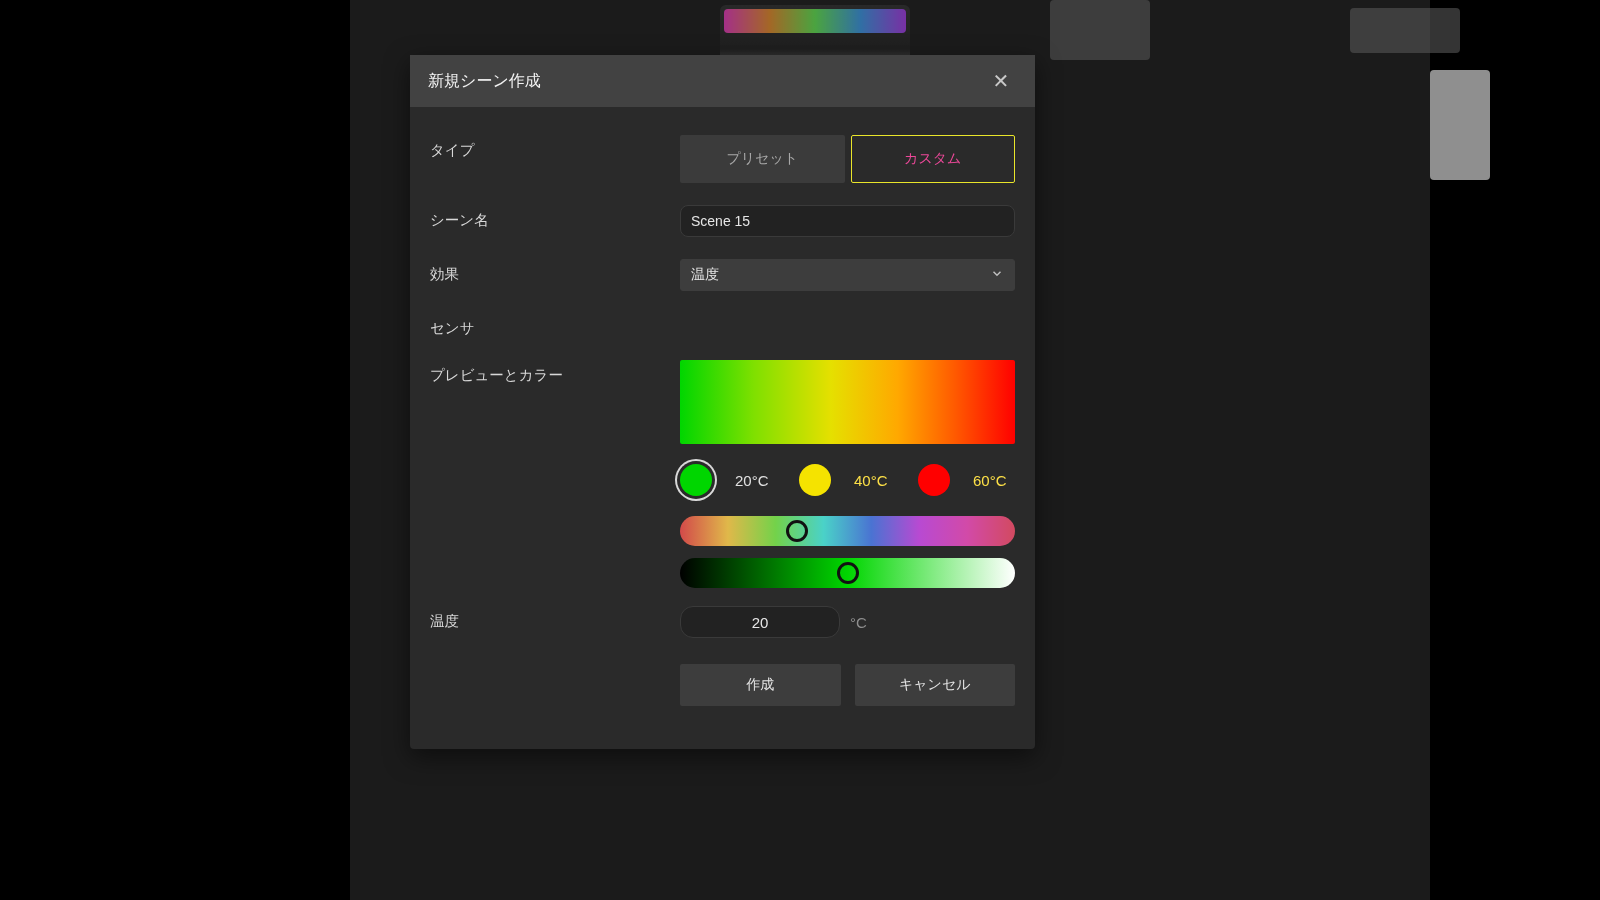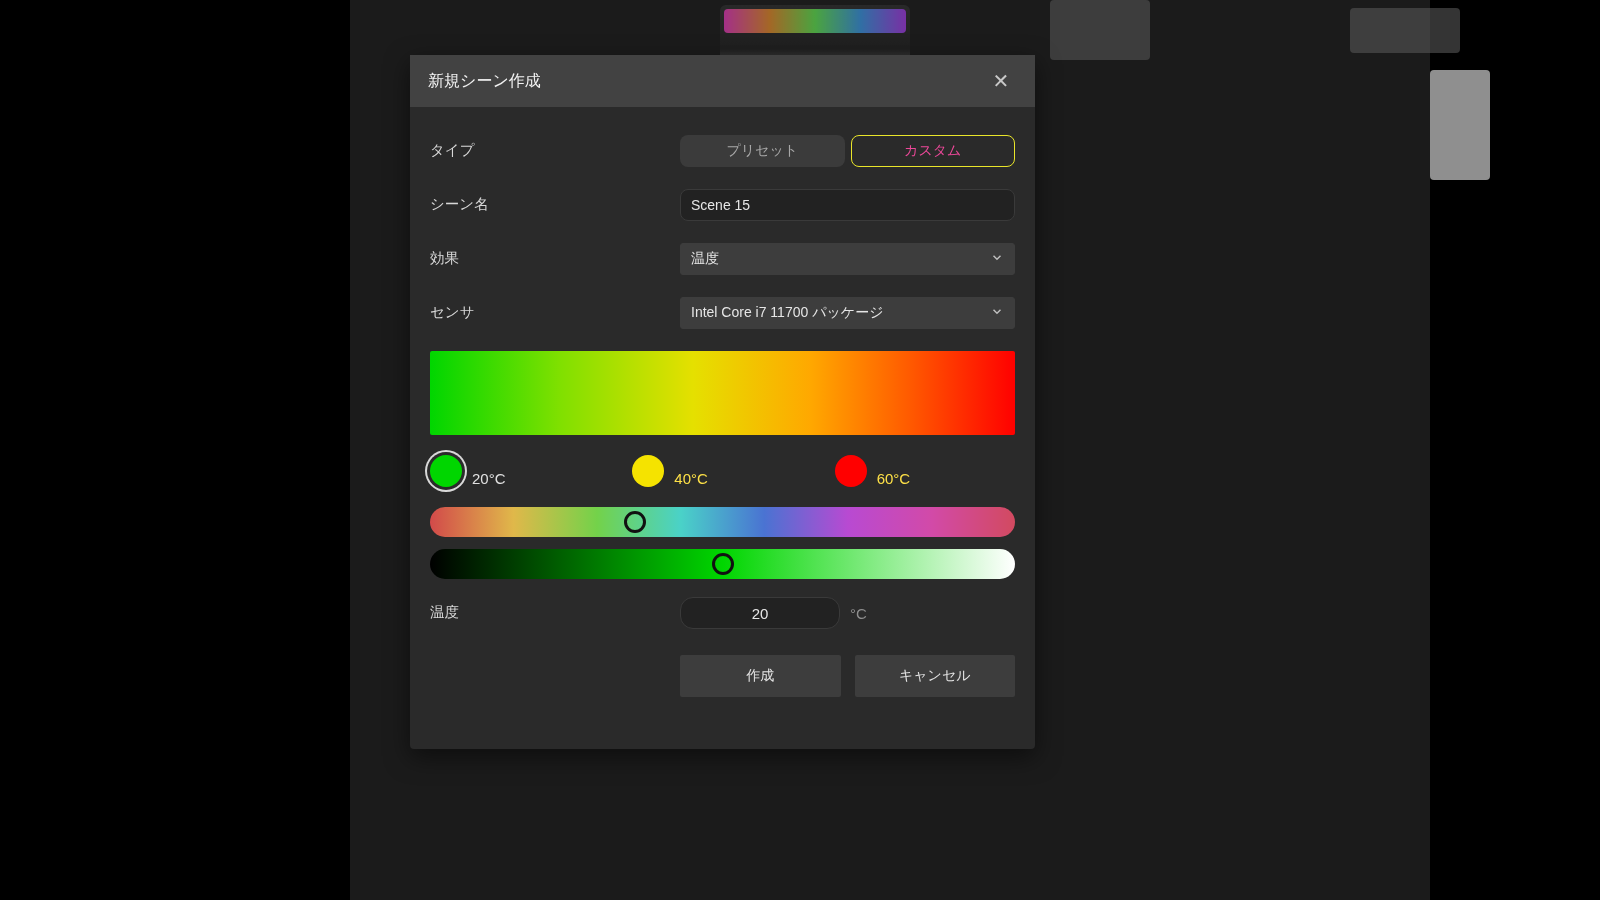--- a/index.html
+++ b/index.html
@@ -94,24 +94,24 @@
   .field-col {
     flex: 1;
     min-width: 0;
   }
   .segmented {
     display: flex;
     gap: 6px;
   }
   .seg-btn {
     flex: 1;
-    height: 32px;
+    height: 48px;
     background: #3b3b3b;
     border: 1px solid transparent;
-    border-radius: 8px;
+    border-radius: 2px;
     color: #a8a8a8;
     font-size: 14px;
     display: flex; align-items: center; justify-content: center;
     cursor: pointer;
   }
   .seg-btn.active {
     border-color: #e9e52a;
     background: #2a2a2a;
     color: #ec4899;
   }
@@ -152,22 +152,22 @@
     background: linear-gradient(90deg,#00d600 0%,#7fe000 22%,#e5e000 45%,#ffa800 65%,#ff5a00 82%,#ff0000 100%);
   }
   .color-stops {
     display: flex;
     align-items: center;
     gap: 22px;
     margin-top: 20px;
   }
   .stop {
     display: flex;
-    align-items: flex-end;
-    gap: 10px;
+    align-items: center;
+    gap: 23px;
     flex: 1;
   }
   .swatch {
     width: 32px; height: 32px; border-radius: 50%;
   }
   .swatch.selected {
     box-shadow: 0 0 0 3px #2a2a2a, 0 0 0 5px #d9d9d9;
   }
   .stop-label { font-size: 15px; color: #e0e0e0; }
   .stop-label.dim { color: #fde047; }
@@ -270,33 +270,24 @@
             <svg class="chev" viewBox="0 0 24 24" fill="none" stroke="currentColor" stroke-width="2.5">
                 <polyline points="6 9 12 15 18 9"></polyline>
               </svg>
           </span>
         </div>
       </div>
     </div>
 
     <div class="row">
       <div class="label-col">センサ</div>
-      <div class="field-col">
-        <div class="select">
-          <span>Intel Core i7 11700 パッケージ</span>
-          <span class="chevron">
-            <svg class="chev" viewBox="0 0 24 24" fill="none" stroke="currentColor" stroke-width="2.5">
-                <polyline points="6 9 12 15 18 9"></polyline>
-              </svg>
-          </span>
-        </div>
-      </div>
     </div>
 
     <div class="row" style="margin-bottom:0">
+      <div class="label-col">プレビューとカラー</div>
       <div class="field-col">
         <div class="gradient-preview"></div>
 
         <div class="color-stops" id="color-stops">
             <div class="stop">
               <div class="swatch selected" style="background: rgb(0, 214, 0);"></div>
               <span class="stop-label">20°C</span>
             </div>
             <div class="stop">
               <div class="swatch" style="background: rgb(245, 227, 0);"></div>

